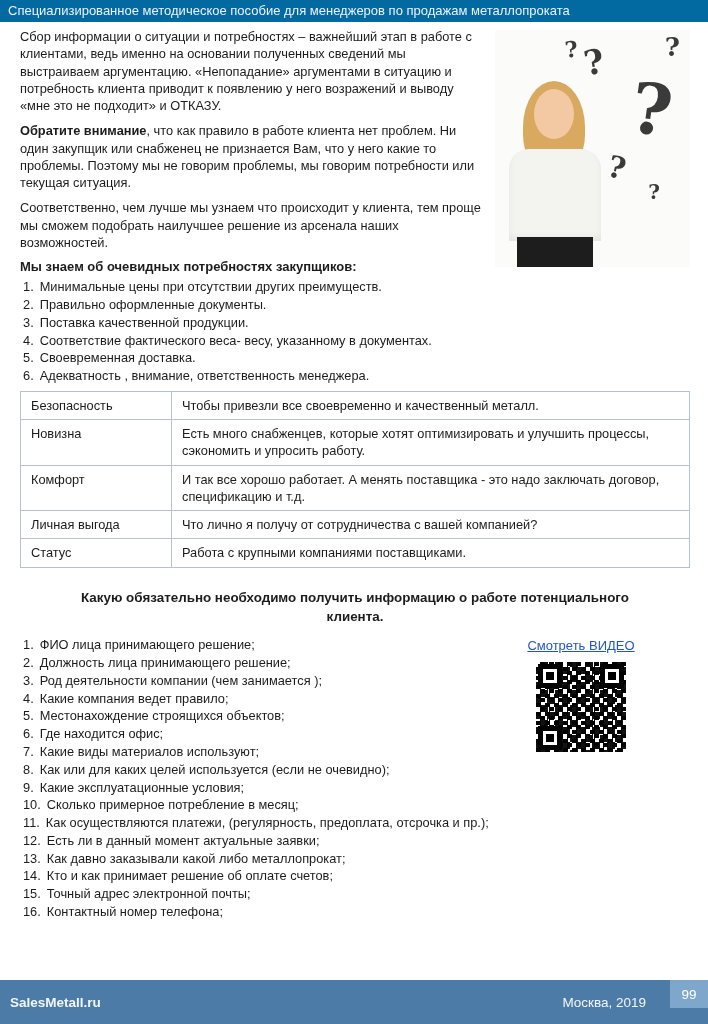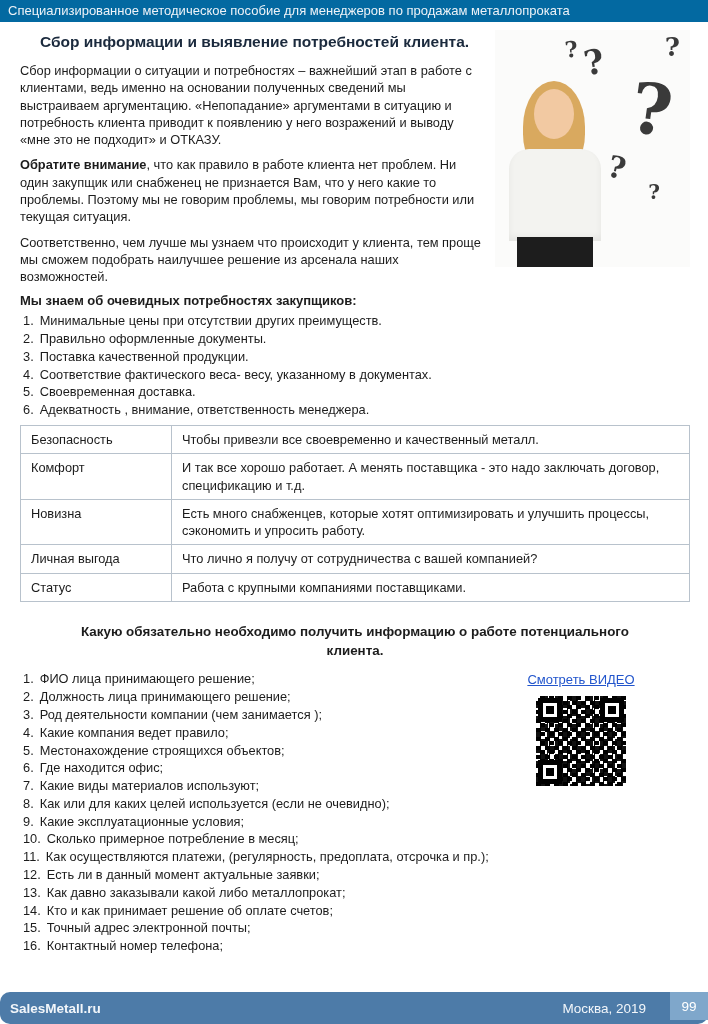--- a/index.html
+++ b/index.html
@@ -7,22 +7,22 @@
     width:708px;height:1024px;overflow:hidden;background:#ffffff;
     font-family:"Liberation Sans",sans-serif;color:#1c1c1c;
     display:flex;flex-direction:column;
   }
   
   .topbar{
     flex:0 0 auto;height:22px;line-height:22px;background:#0369a1;
     color:#eef3f8;font-size:13px;padding:0 8px;white-space:nowrap;overflow:hidden;
   }
   .footer{
-    flex:0 0 auto;height:32px;background:#4d7ba8;color:#f2f6fa;
-    display:flex;align-items:center;font-size:13.5px;position:relative;border-radius:10px;
+    flex:0 0 auto;height:44px;background:#4d7ba8;color:#f2f6fa;
+    display:flex;align-items:center;font-size:13.5px;position:relative;
   }
   .footer .site{padding-left:10px;font-weight:bold;}
   .footer .spacer{flex:1;}
   .footer .place{margin-right:62px;}
   .footer .pagebox{
     position:absolute;right:0;top:0;width:38px;height:28px;background:#7fa7cb;
     display:flex;align-items:center;justify-content:center;font-size:13.5px;color:#ffffff;
   }
   
   .main{flex:1 1 auto;padding:6px 18px 0 20px;overflow:hidden;}
@@ -94,21 +94,20 @@
     <span class="q q5">?</span>
     <span class="q q6">?</span>
     <div class="person">
       <div class="hair"></div>
       <div class="head"></div>
       <div class="torso"></div>
       <div class="skirt"></div>
     </div>
   </div>
 
-  <div class="title">Сбор информации и выявление потребностей клиента.</div>
 
   <p>Сбор информации о ситуации и потребностях – важнейший этап в работе с клиентами, ведь именно на основании полученных сведений мы выстраиваем аргументацию. «Непопадание» аргументами в ситуацию и потребность клиента приводит к появлению у него возражений и выводу «мне это не подходит» и ОТКАЗУ.</p>
 
   <p><span class="bold">Обратите внимание</span><span>, что как правило в работе клиента нет проблем. Ни один закупщик или снабженец не признается Вам, что у него какие то проблемы. Поэтому мы не говорим проблемы, мы говорим потребности или текущая ситуация.</span></p>
 
   <p>Соответственно, чем лучше мы узнаем что происходит у клиента, тем проще мы сможем подобрать наилучшее решение из арсенала наших возможностей.</p>
 
   <div class="subhead">Мы знаем об очевидных потребностях закупщиков:</div>
 
   <ol class="numlist">
@@ -121,26 +120,26 @@
   </ol>
 
 
   <table class="needs">
     <tbody>
       <tr>
         <td class="term">Безопасность</td>
         <td>Чтобы привезли все своевременно и качественный металл.</td>
       </tr>
       <tr>
+        <td class="term">Новизна</td>
+        <td>Есть много снабженцев, которые хотят оптимизировать и улучшить процессы, сэкономить и упросить работу.</td>
+      </tr>
+      <tr>
         <td class="term">Комфорт</td>
         <td>И так все хорошо работает. А менять поставщика - это надо заключать договор, спецификацию и т.д.</td>
-      </tr>
-      <tr>
-        <td class="term">Новизна</td>
-        <td>Есть много снабженцев, которые хотят оптимизировать и улучшить процессы, сэкономить и упросить работу.</td>
       </tr>
       <tr>
         <td class="term">Личная выгода</td>
         <td>Что лично я получу от сотрудничества с вашей компанией?</td>
       </tr>
       <tr>
         <td class="term">Статус</td>
         <td>Работа с крупными компаниями поставщиками.</td>
       </tr>
     </tbody>

